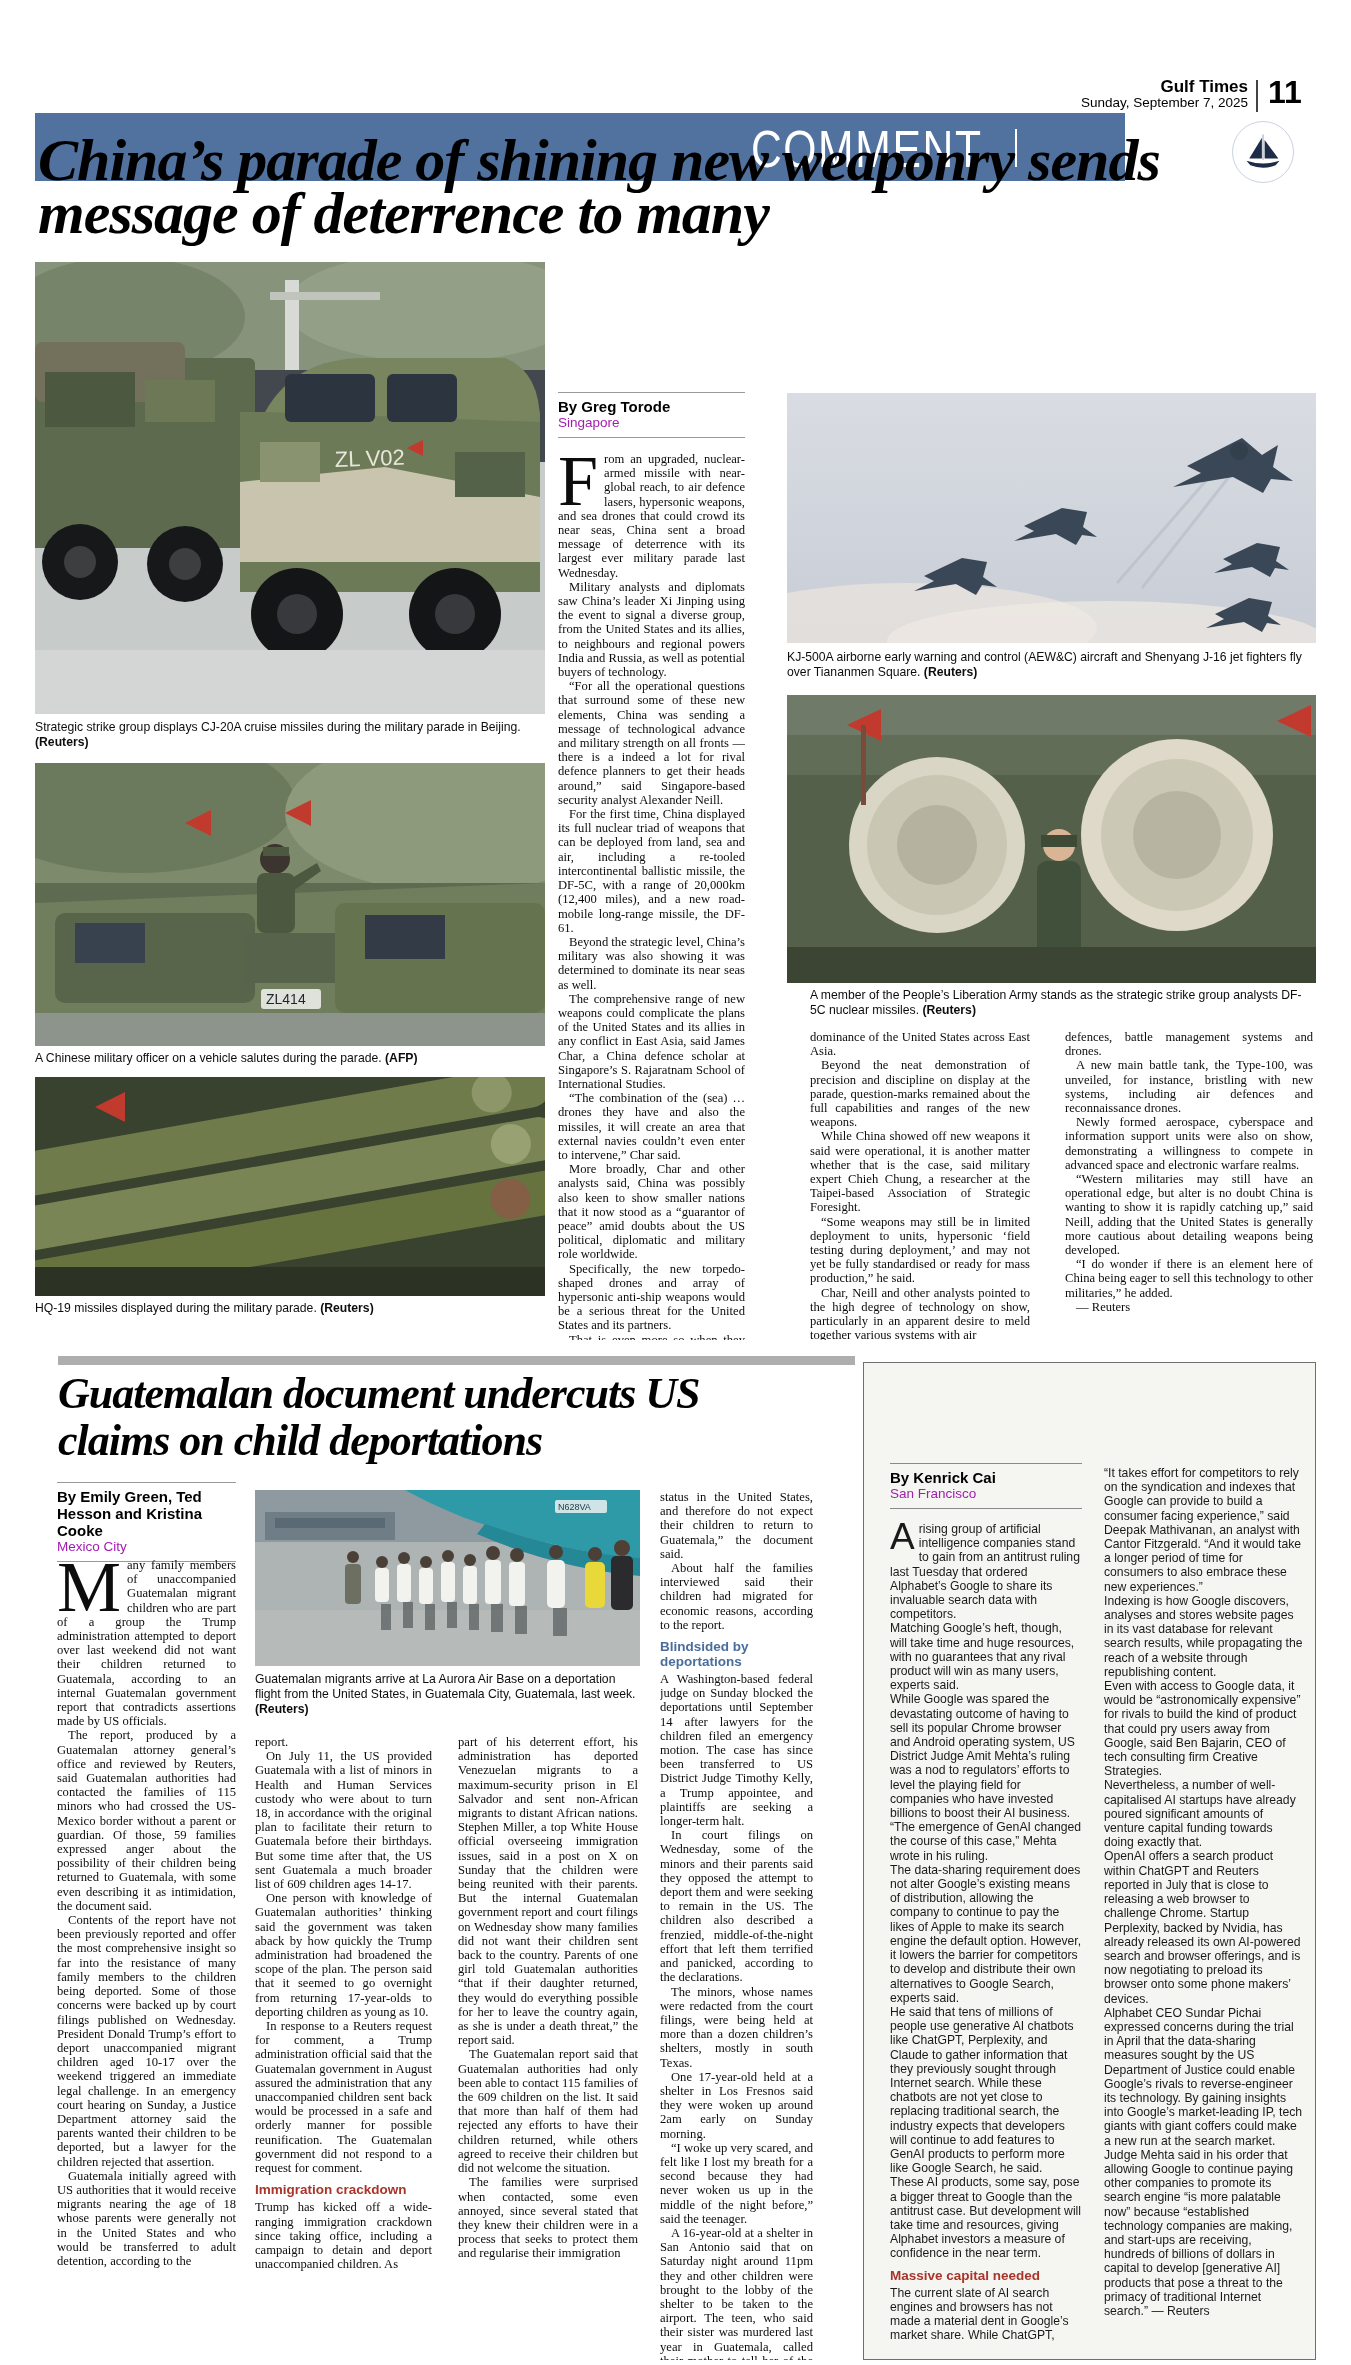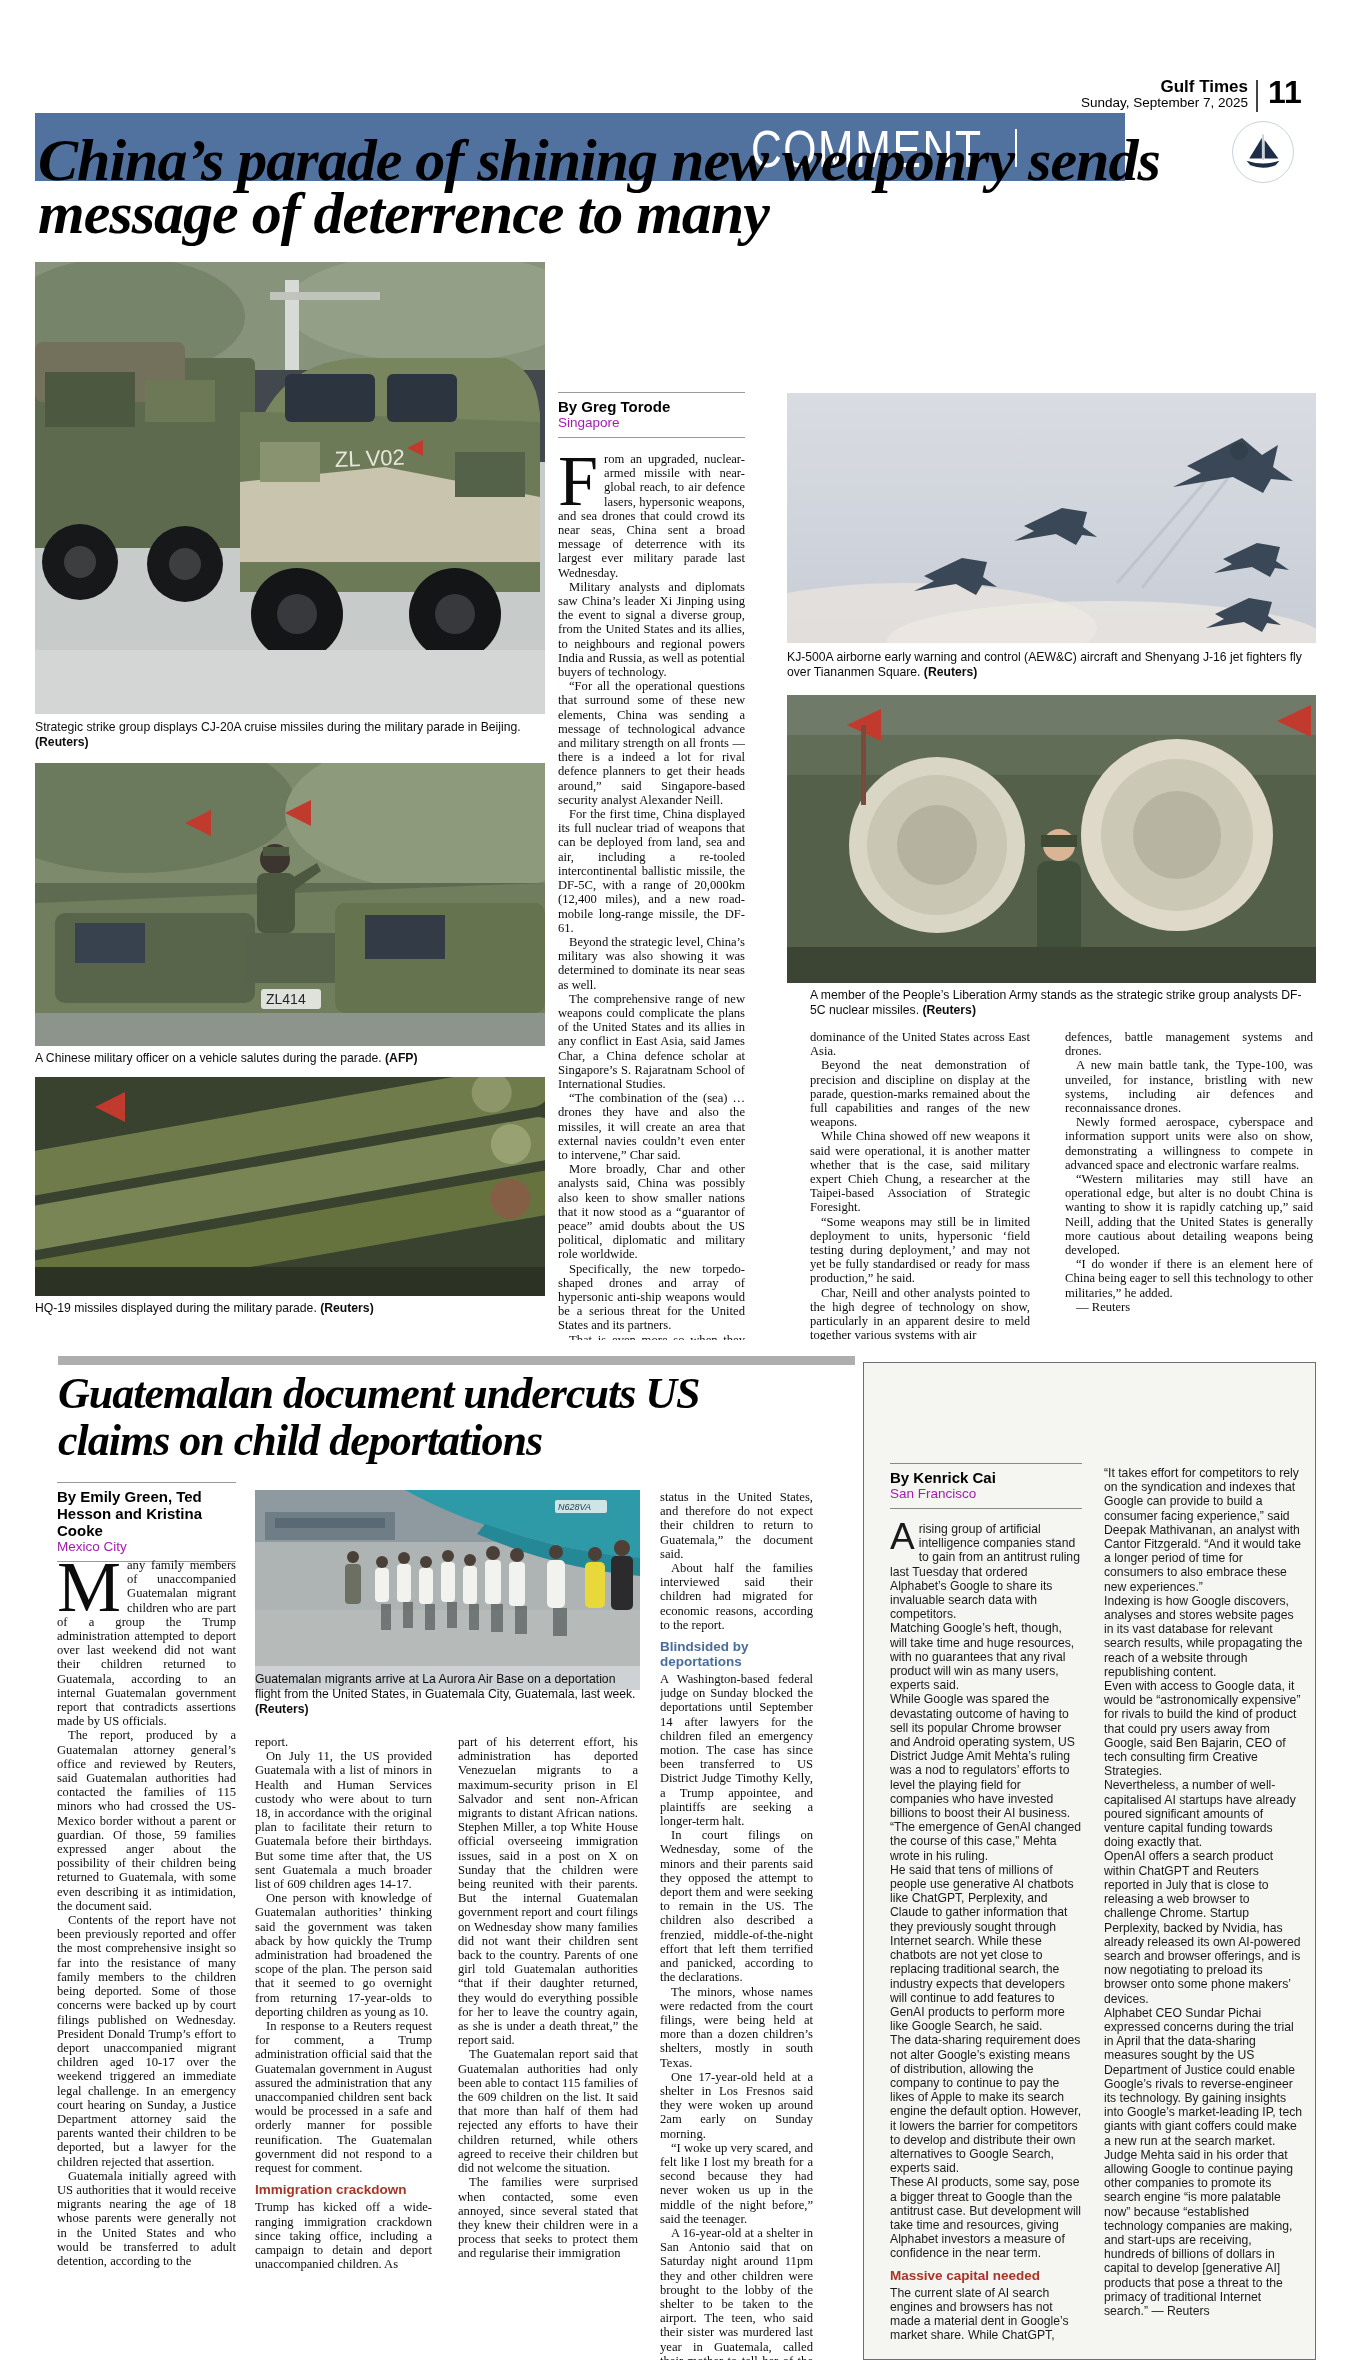--- a/index.html
+++ b/index.html
@@ -273,21 +273,21 @@
     </div>
 
   <div class="greybar"></div>
   <div class="abs headline h-guate">Guatemalan document undercuts US claims on child deportations</div>
 
   <div class="byline-block" style="left:57px;top:1482px;width:179px;">
     <div class="by">By Emily Green, Ted Hesson and Kristina Cooke</div>
     <div class="loc">Mexico City</div>
   </div>
 
-  <div class="ph" style="left:255px;top:1490px;width:385px;height:200px;font-style:italic;">
+  <div class="ph" style="left:255px;top:1490px;width:385px;height:176px;">
     <svg width="385" height="176" viewBox="0 0 385 176">
       <rect width="385" height="176" fill="#aeb4b4"></rect>
       <rect width="385" height="52" fill="#8f9aa0"></rect>
       <rect x="10" y="22" width="130" height="28" fill="#6f7d86"></rect>
       <rect x="20" y="28" width="110" height="10" fill="#5a6a74"></rect>
       <path d="M150 0 L385 0 L385 70 Q300 60 210 28 Q175 14 150 0 Z" fill="#2e9aa8"></path>
       <path d="M230 34 Q310 62 385 68 L385 86 Q300 78 222 44 Z" fill="#248896"></path>
       <rect x="300" y="10" width="52" height="13" rx="2" fill="#cfe4e7"></rect>
       <text x="303" y="20" font-family="Liberation Sans, sans-serif" font-size="9" fill="#1f3a44">N628VA</text>
       <g fill="#f2f2ee">
@@ -371,22 +371,22 @@
   <div class="gbox"></div>
   <div class="byline-block gbyline" style="left:890px;top:1463px;width:192px;">
     <div class="by">By Kenrick Cai</div>
     <div class="loc">San Francisco</div>
   </div>
   <div class="bodycol sans-col" style="left:890px;top:1522px;width:192px;height:822px;">
       <p><span class="dropcap">A</span> rising group of artificial intelligence companies stand to gain from an antitrust ruling last Tuesday that ordered Alphabet’s Google to share its invaluable search data with competitors.</p>
       <p>Matching Google’s heft, though, will take time and huge resources, with no guarantees that any rival product will win as many users, experts said.</p>
       <p>While Google was spared the devastating outcome of having to sell its popular Chrome browser and Android operating system, US District Judge Amit Mehta’s ruling was a nod to regulators’ efforts to level the playing field for companies who have invested billions to boost their AI business.</p>
       <p>“The emergence of GenAI changed the course of this case,” Mehta wrote in his ruling.</p>
+      <p>The data-sharing requirement does not alter Google’s existing means of distribution, allowing the company to continue to pay the likes of Apple to make its search engine the default option. However, it lowers the barrier for competitors to develop and distribute their own alternatives to Google Search, experts said.</p>
       <p>He said that tens of millions of people use generative AI chatbots like ChatGPT, Perplexity, and Claude to gather information that they previously sought through Internet search. While these chatbots are not yet close to replacing traditional search, the industry expects that developers will continue to add features to GenAI products to perform more like Google Search, he said.</p>
-      <p>The data-sharing requirement does not alter Google’s existing means of distribution, allowing the company to continue to pay the likes of Apple to make its search engine the default option. However, it lowers the barrier for competitors to develop and distribute their own alternatives to Google Search, experts said.</p>
       <p>These AI products, some say, pose a bigger threat to Google than the antitrust case. But development will take time and resources, giving Alphabet investors a measure of confidence in the near term.</p>
       <div class="subhead red">Massive capital needed</div>
       <p>The current slate of AI search engines and browsers has not made a material dent in Google’s market share. While ChatGPT, OpenAI’s popular AI chatbot, has outpaced Google’s offering, Gemini, in terms of users, Google has sought to counteract the effect through features like AI Overviews and AI Mode to keep users on its search engine.</p>
     </div>
   <div class="bodycol sans-col" style="left:1104px;top:1466px;width:200px;height:878px;">
       <p>“It takes effort for competitors to rely on the syndication and indexes that Google can provide to build a consumer facing experience,” said Deepak Mathivanan, an analyst with Cantor Fitzgerald. “And it would take a longer period of time for consumers to also embrace these new experiences.”</p>
       <p>Indexing is how Google discovers, analyses and stores website pages in its vast database for relevant search results, while propagating the reach of a website through republishing content.</p>
       <p>Even with access to Google data, it would be “astronomically expensive” for rivals to build the kind of product that could pry users away from Google, said Ben Bajarin, CEO of tech consulting firm Creative Strategies.</p>
       <p>Nevertheless, a number of well-capitalised AI startups have already poured significant amounts of venture capital funding towards doing exactly that.</p>
       <p>OpenAI offers a search product within ChatGPT and Reuters reported in July that is close to releasing a web browser to challenge Chrome. Startup Perplexity, backed by Nvidia, has already released its own AI-powered search and browser offerings, and is now negotiating to preload its browser onto some phone makers’ devices.</p>

